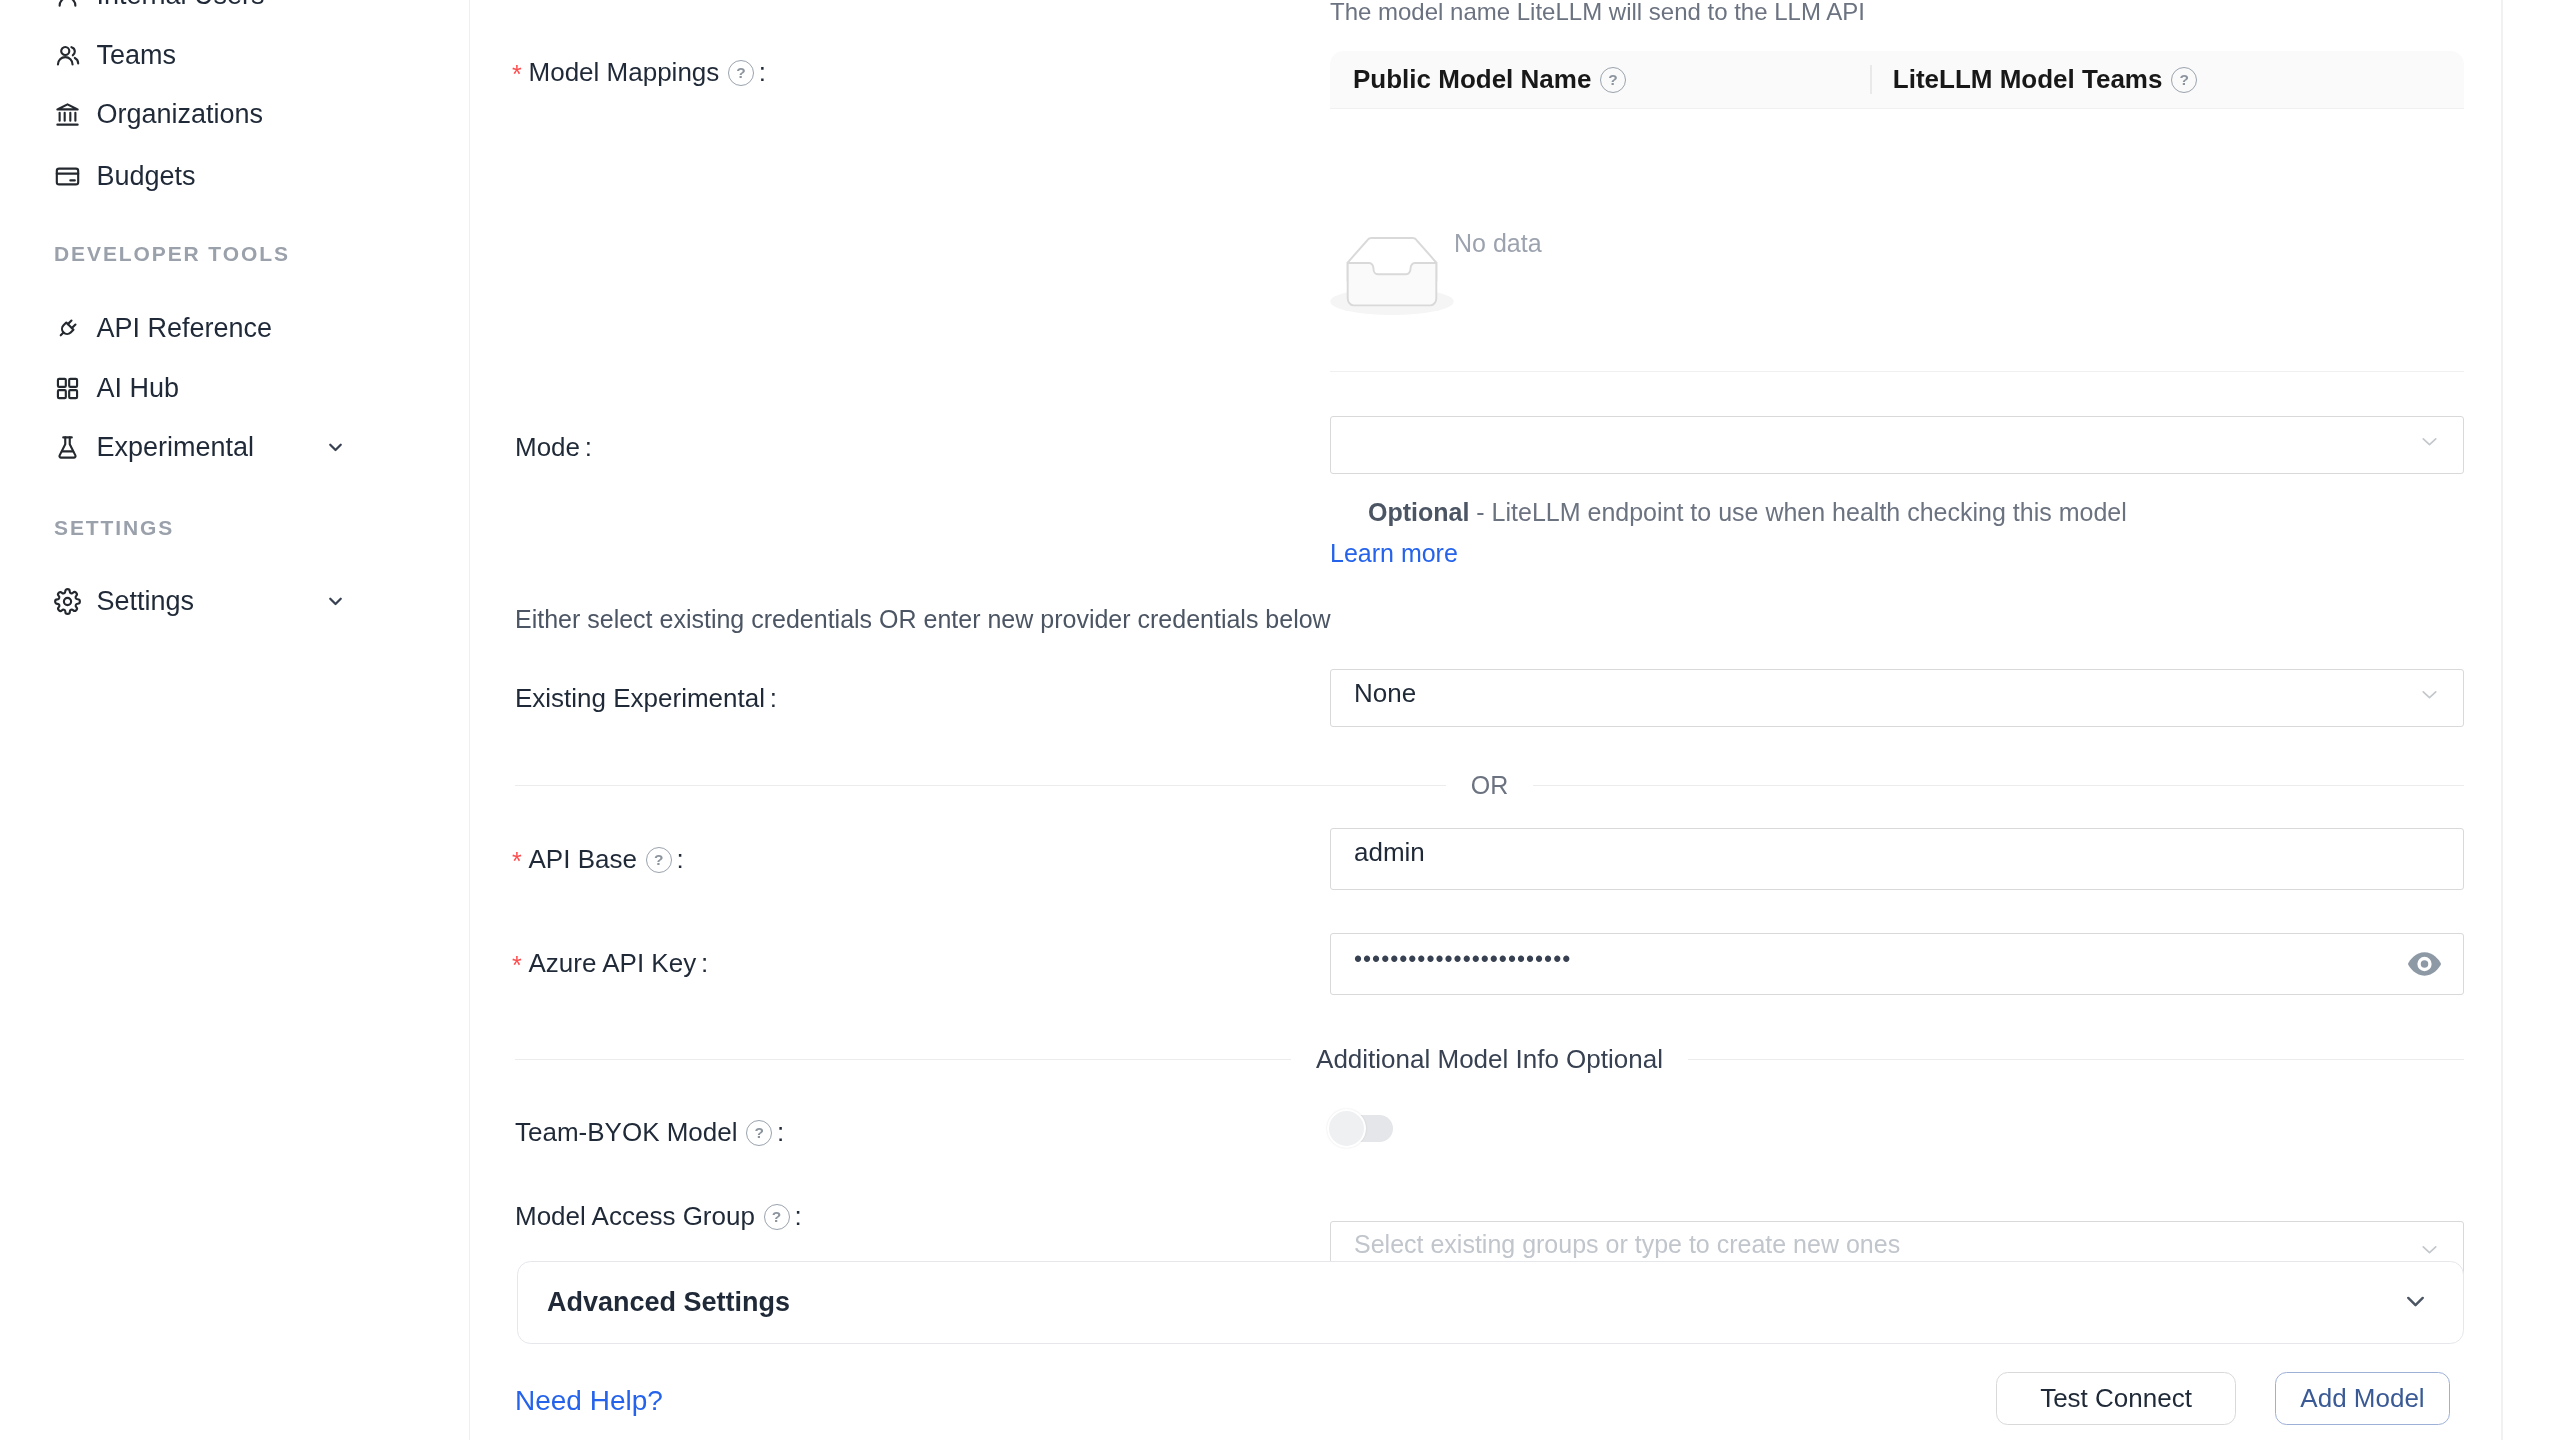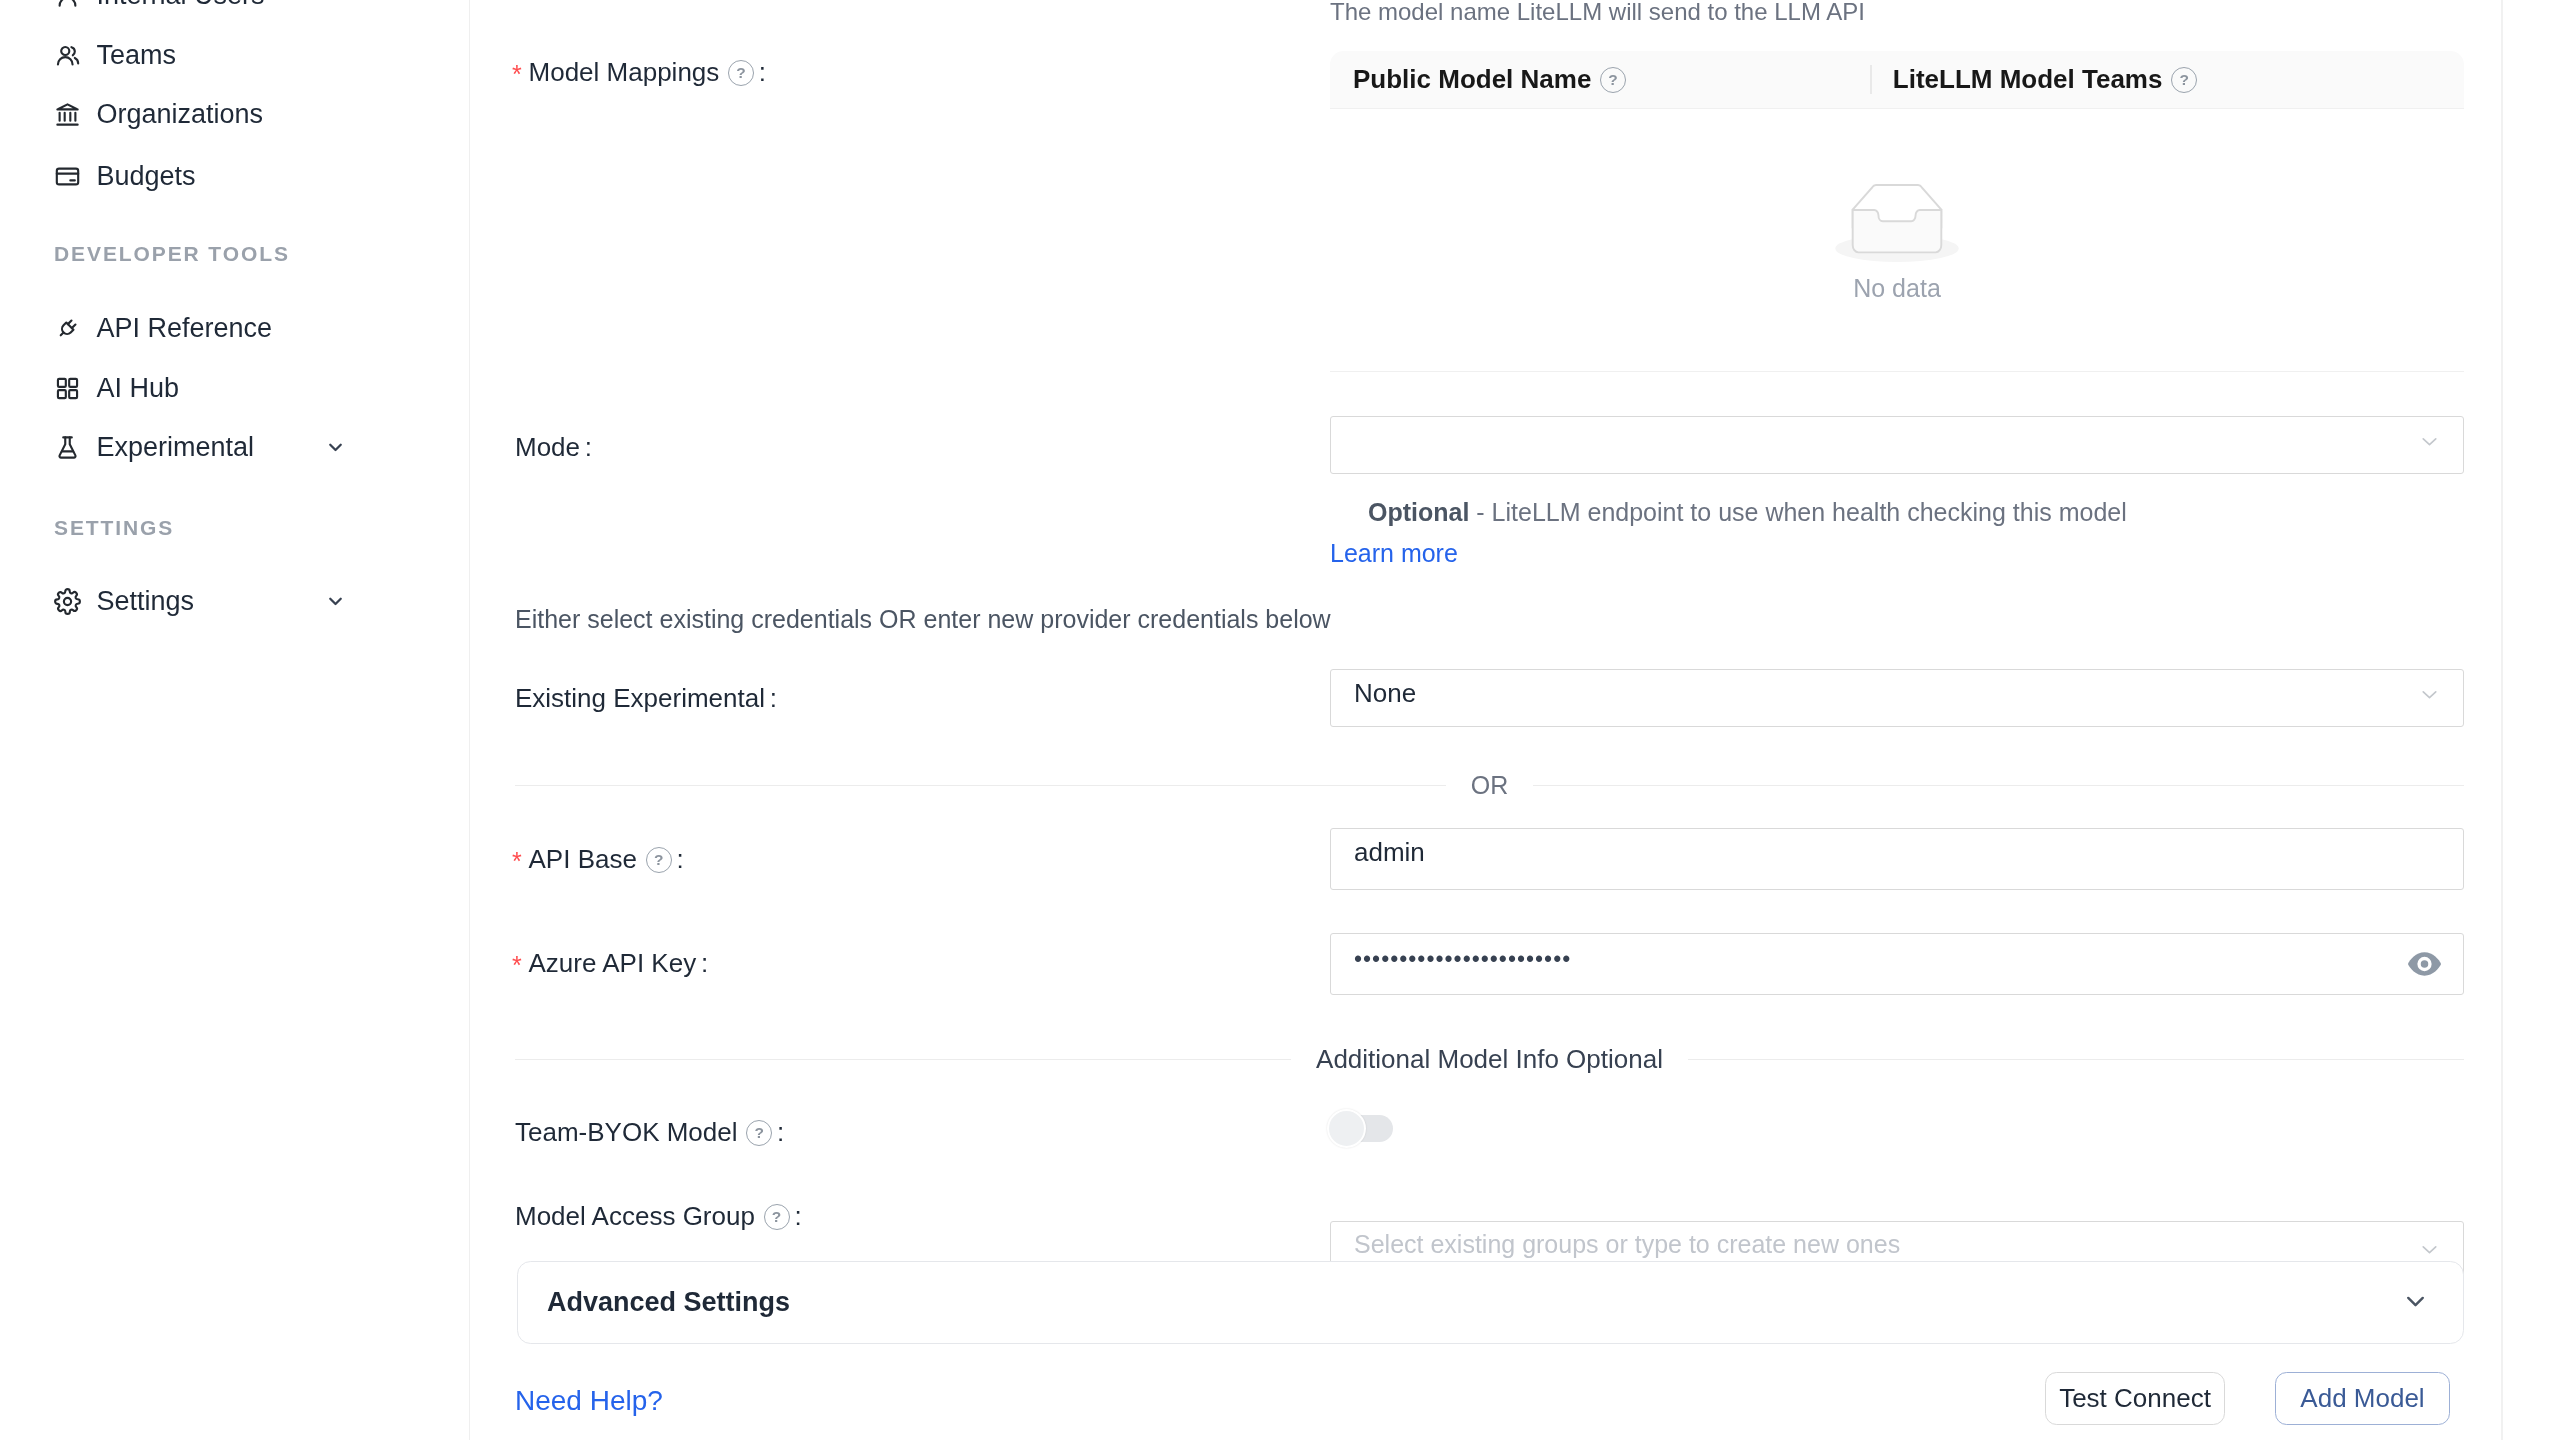--- a/index.html
+++ b/index.html
@@ -35,21 +35,21 @@
            margin-left:8.7px; flex:0 0 auto; }
 
   
   .mm-table { position:absolute; left:860px; top:51px; width:1134px; border-radius:13.6px 13.6px 0 0; }
   .mm-head { position:relative; height:58px; background:#fafafa; border-radius:13.6px 13.6px 0 0;
              border-bottom:1.9px solid #f0f0f0; display:flex; align-items:center; }
   .mm-th { display:flex; align-items:center; font-size:26px; font-weight:700; color:#181818; padding-left:23px; }
   .mm-th.c1 { width:47.6%; }
   .mm-th.c2 { flex:1; }
   .mm-head .col-sep { position:absolute; left:47.6%; top:13.6px; bottom:13.6px; width:1.9px; background:#e9e9e9; }
-  .mm-body { height:263px; border-bottom:1.9px solid #f0f0f0; display:flex; flex-direction:column;
+  .mm-body { height:263px; border-bottom:1.9px solid #f0f0f0; display:flex; 
              align-items:center; }
   .empty-icon { margin-top:74px; }
   .empty-text { margin-top:7.7px; font-size:25px; color:#9ca3af; }
 
   
   .ctrl { position:absolute; left:860px; width:1134px; background:#fff; border:1.9px solid #d9d9d9;
           border-radius:3px; display:flex; padding:8px 23px; font-size:26px; color:#1f2937; }
   .ctrl .sel-arrow { position:absolute; right:21px; top:50%; transform:translateY(-50%); }
   .placeholder { color:#c1c5cc; font-size:25px; }
   .dots { font-size:23px; letter-spacing:1px; color:#374151; margin-top:3.9px; }
@@ -76,21 +76,21 @@
   
   .adv-panel { position:absolute; left:47px; top:1261px; width:1947px; height:83px; border:1.9px solid #e5e7eb;
                border-radius:13.6px; display:flex; align-items:center; padding:0 29px; cursor:pointer; background:#fff; }
   .adv-title { font-size:27px; font-weight:700; color:#1f2937; }
   .adv-panel .sel-arrow { position:absolute; right:33px; top:50%; transform:translateY(-50%); }
 
   .need-help { position:absolute; left:45px; top:1385px; font-size:28px; color:#2563eb; cursor:pointer; }
 
   .btn { position:absolute; top:1372px; height:53px; border-radius:11.6px; background:#fff; display:flex;
          align-items:center; justify-content:center; font-size:26px; cursor:pointer; }
-  .btn-test { left:1575px; width:180px; border:1.9px solid #d9d9d9; color:#1f2937; }
+  .btn-test { left:1526px; width:240px; border:1.9px solid #d9d9d9; color:#1f2937; }
   .btn-add  { left:1805px; width:175px; border:1.9px solid #9db0d6; color:#3a5a96; }
 </style>
 </head>
 <body>
 
 <div class="page">
 
   <nav class="sidebar">
 
     <div class="nav-row" style="top:-35px;">

